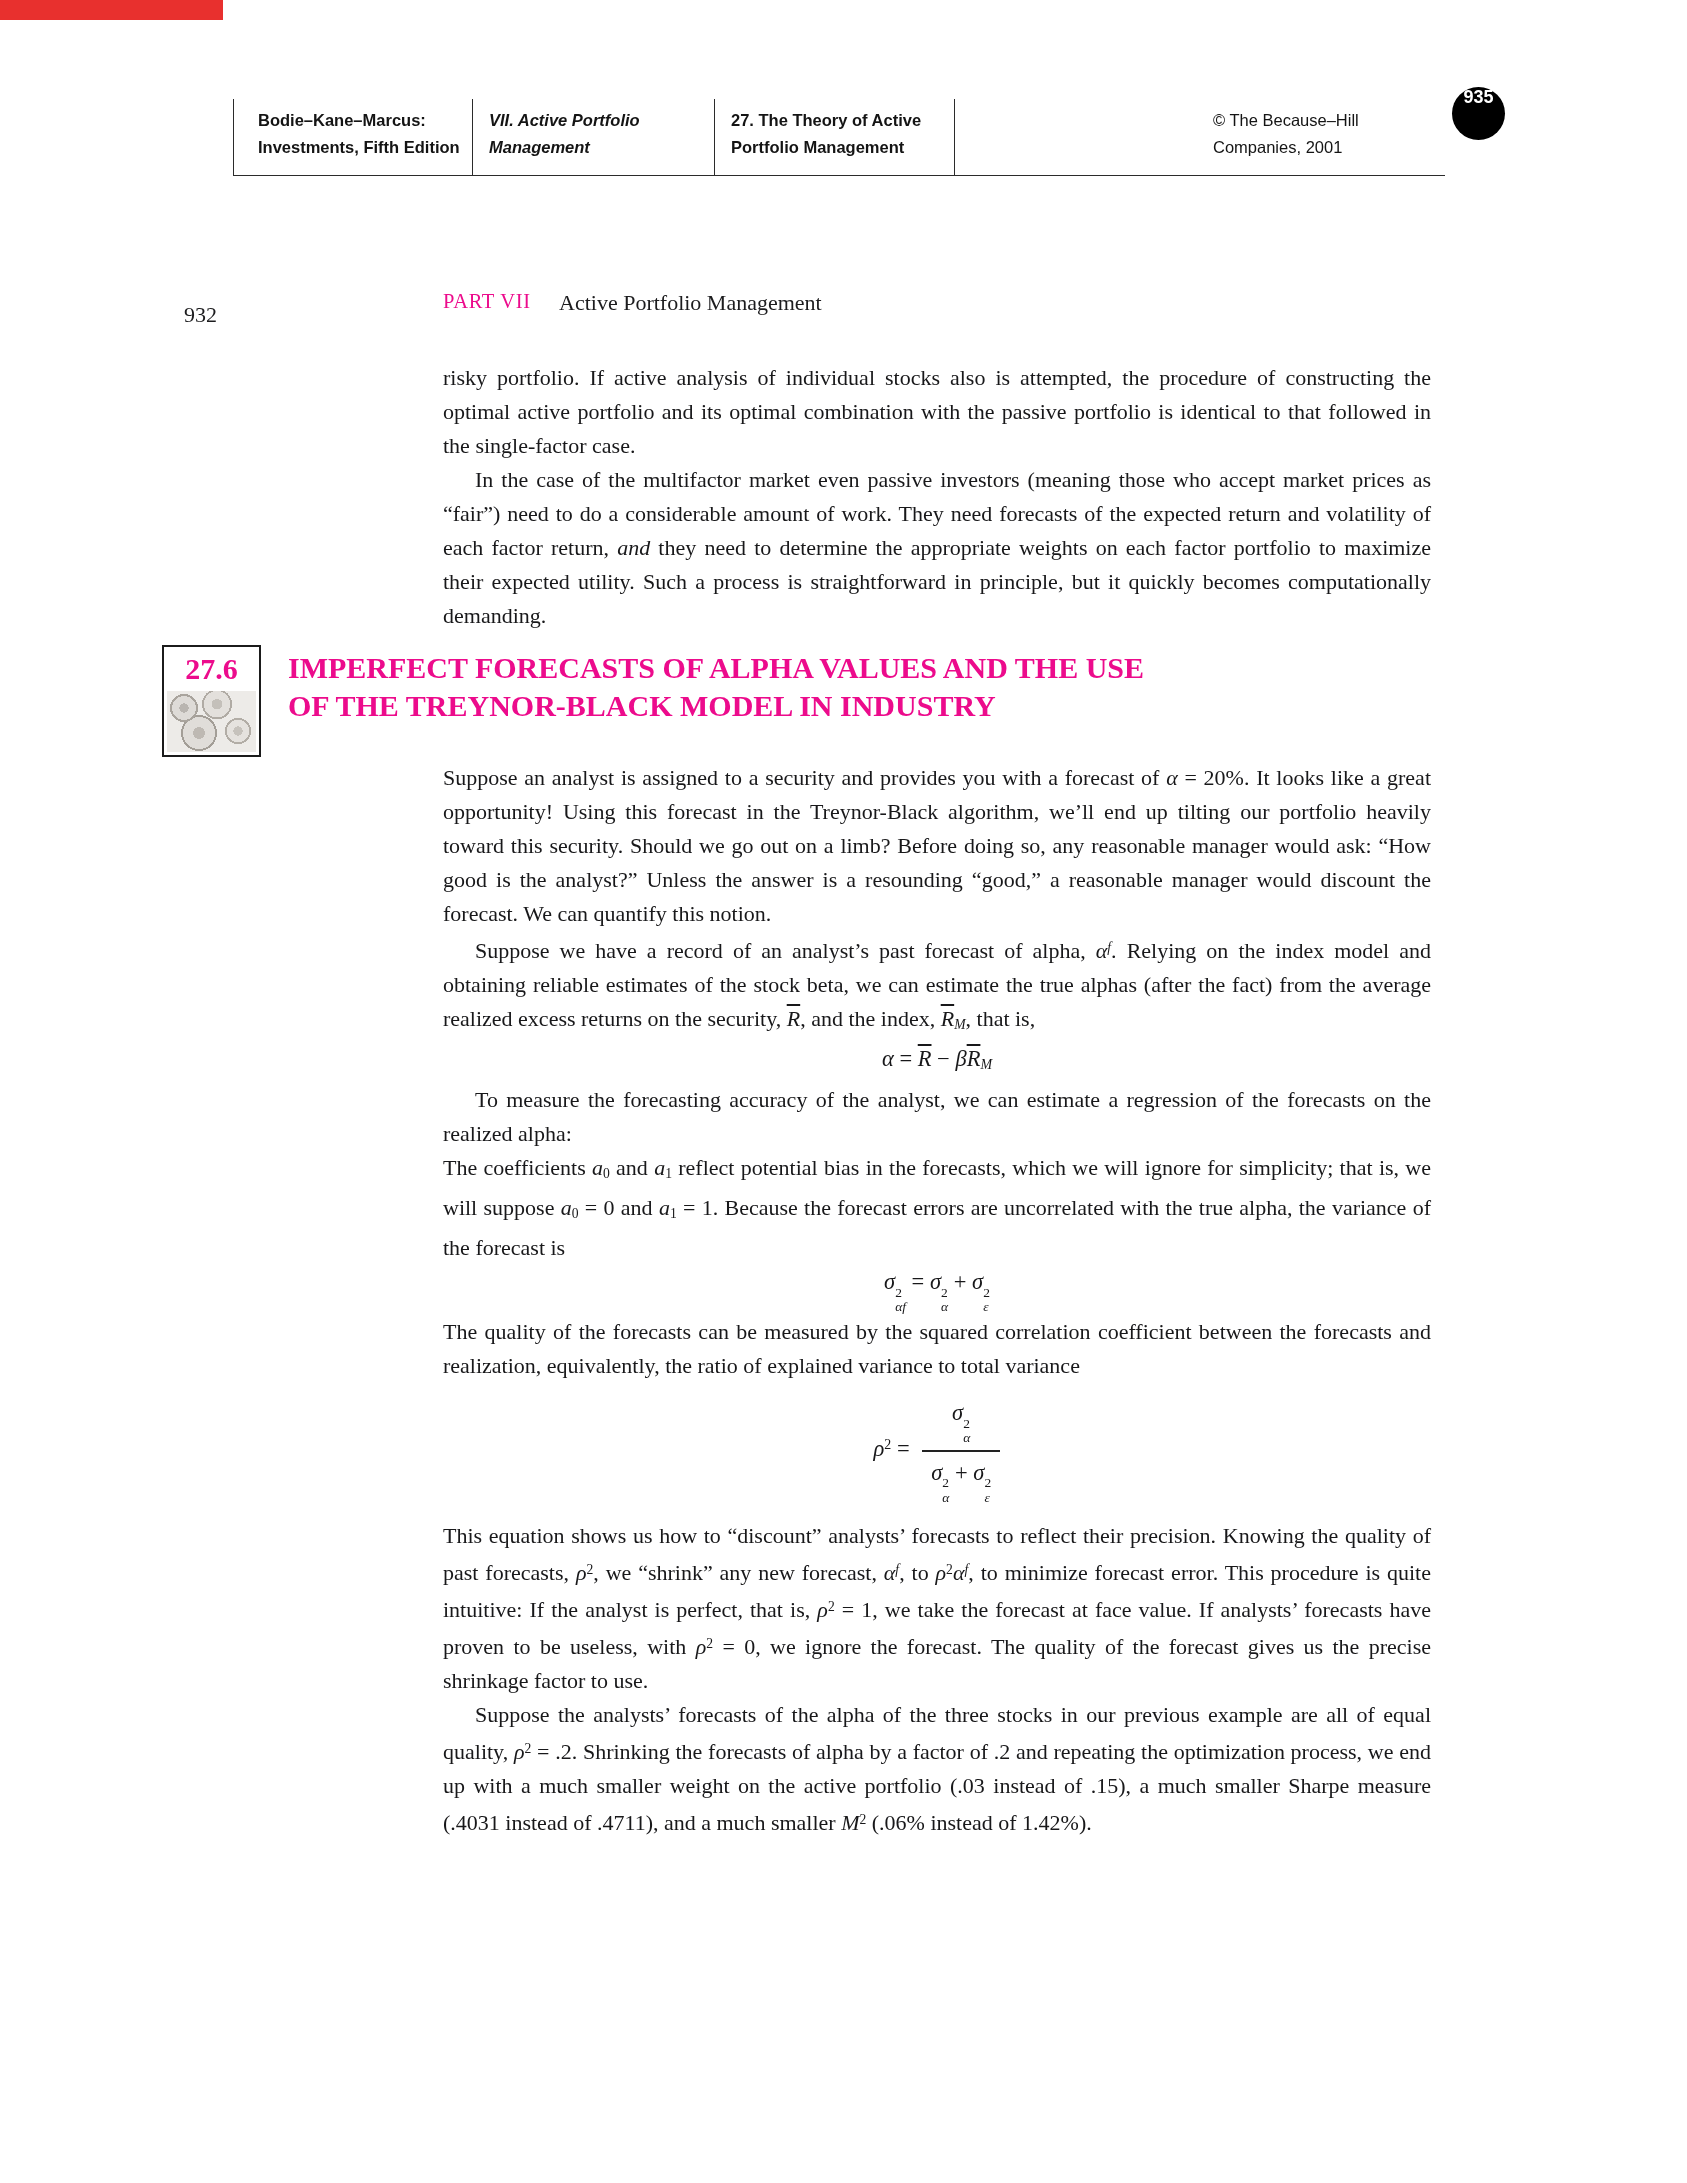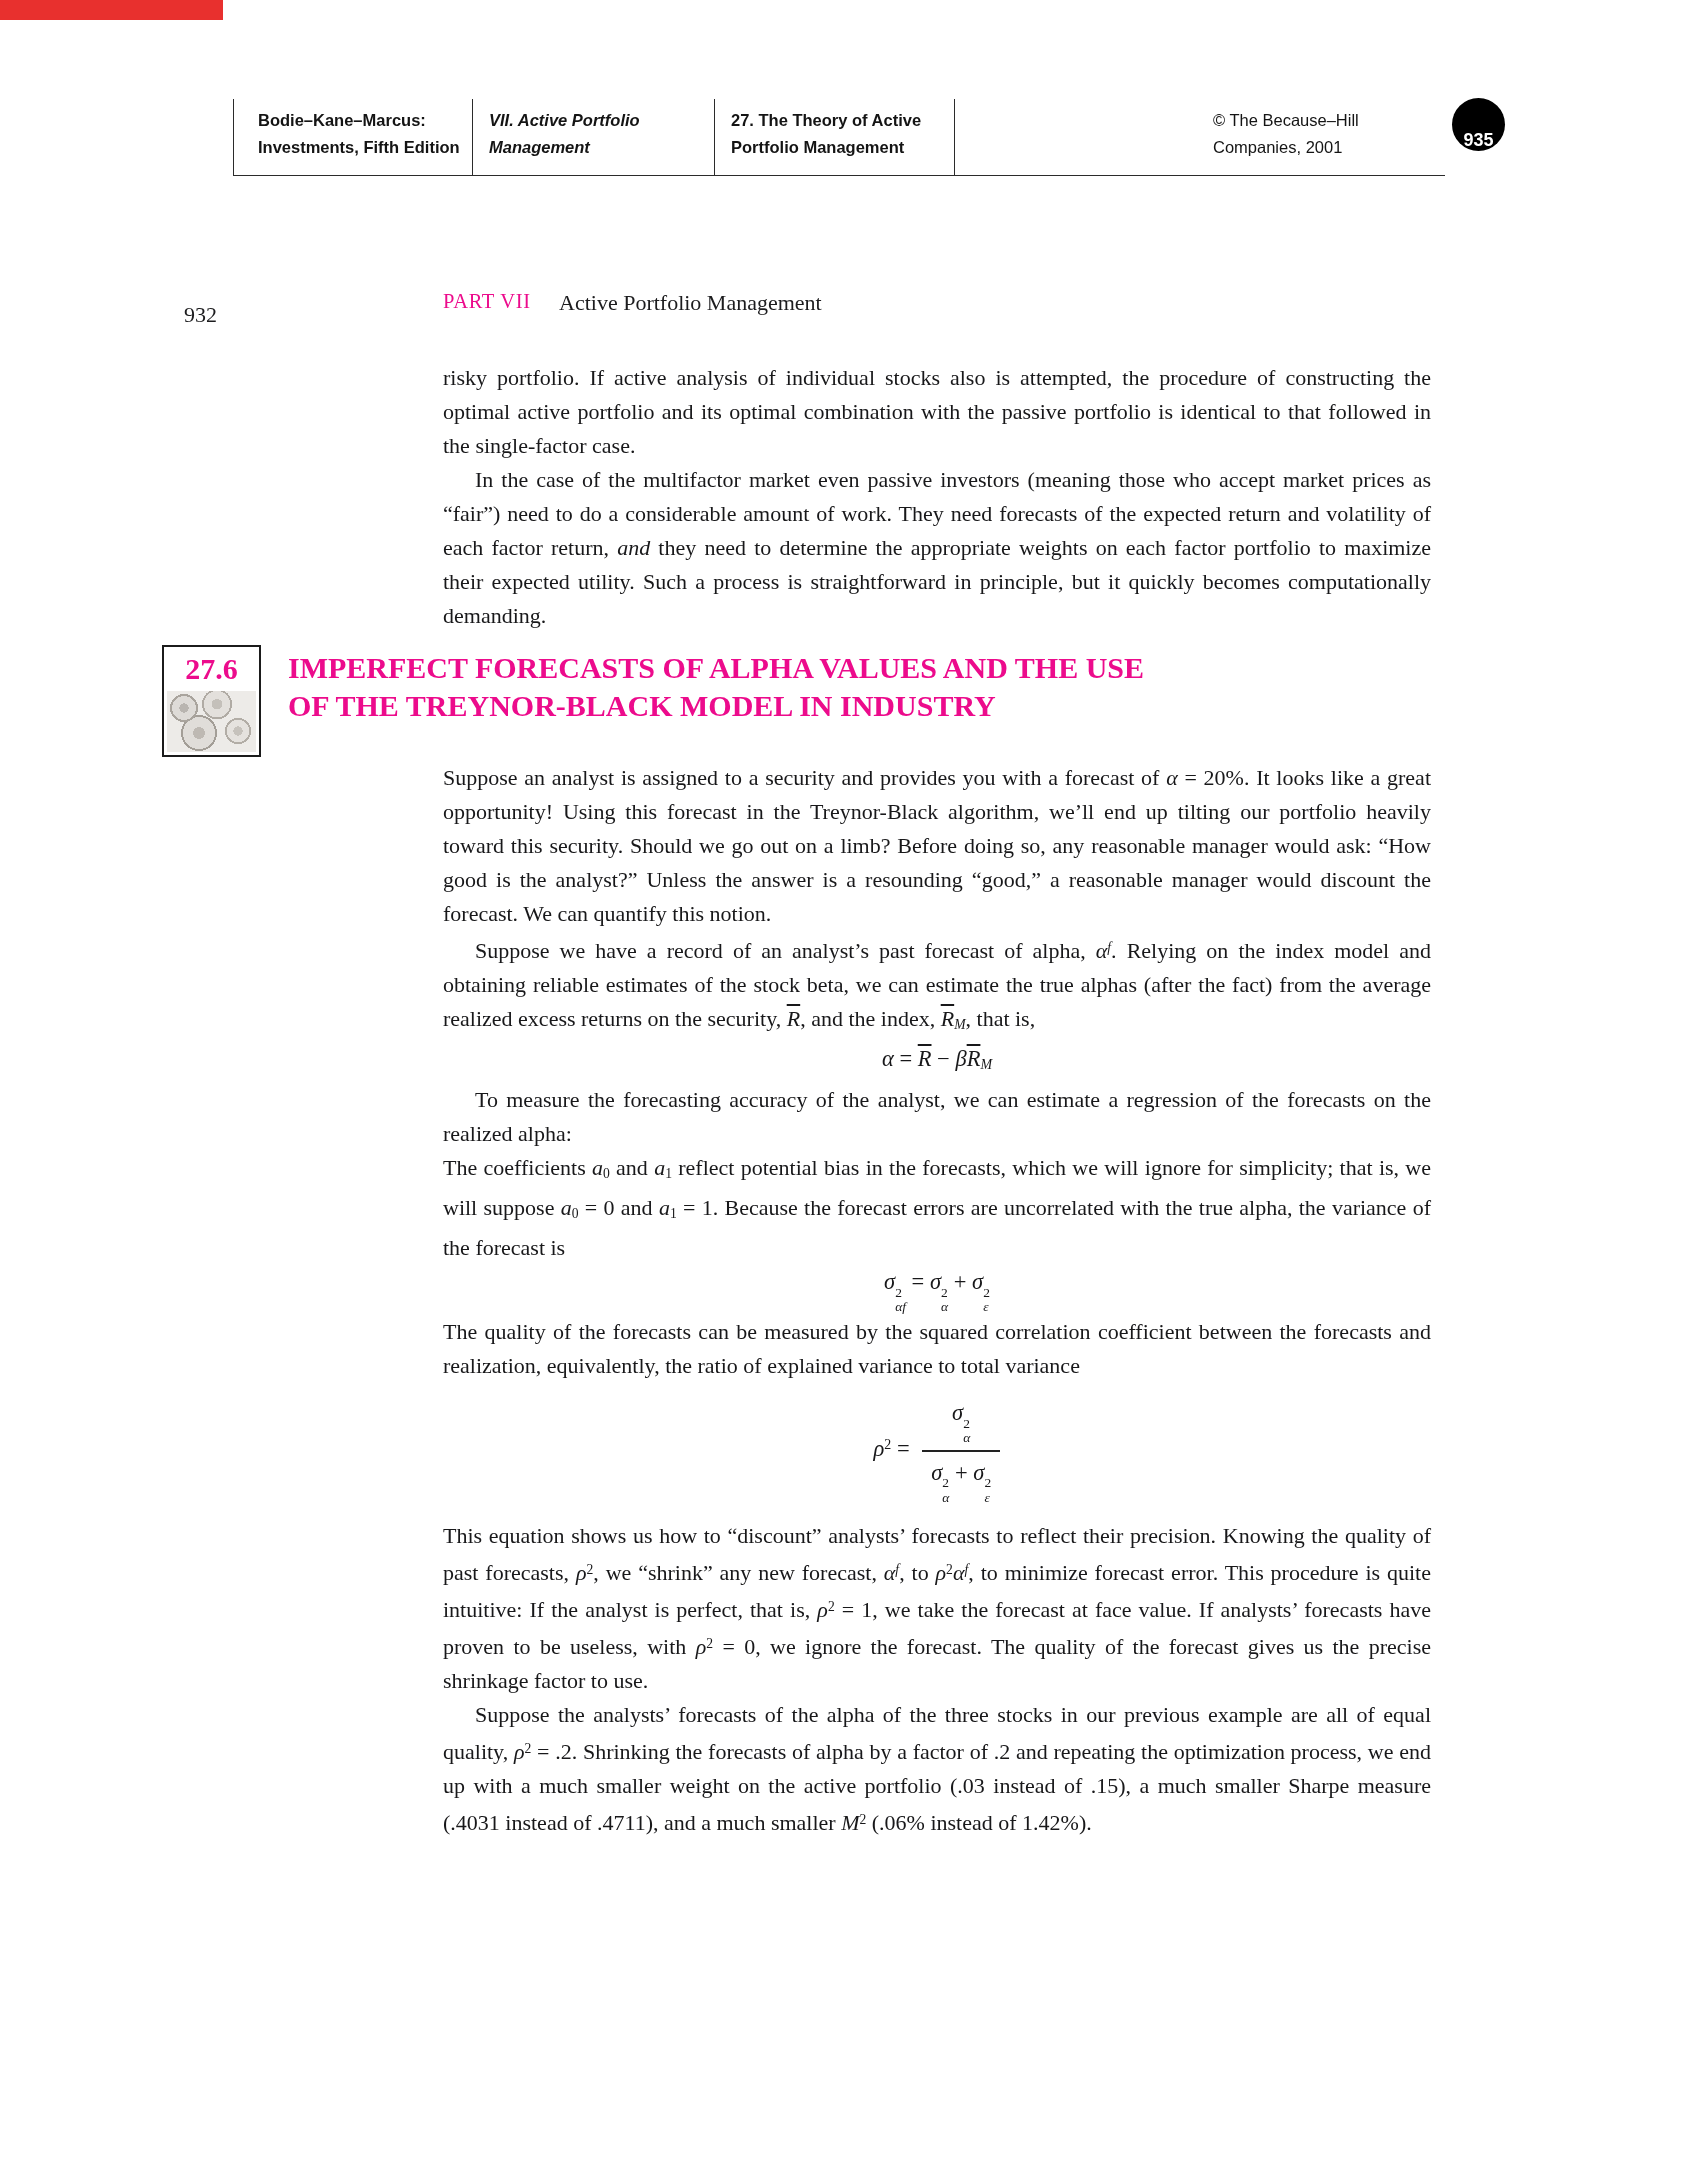--- a/index.html
+++ b/index.html
@@ -15,22 +15,22 @@
     position:absolute;left:233px;top:99px;width:1212px;display:flex;
     border-bottom:1.3px solid #2b2b2b;box-sizing:border-box;
     font-family:"Liberation Sans","DejaVu Sans",sans-serif;font-size:16.5px;line-height:26.5px;color:#141414;
   }
   .ph-col{border-left:1.3px solid #2b2b2b;box-sizing:border-box;padding:8px 0 14.6px 16px;font-weight:bold;}
   .ph-col.c1{width:239px;padding-left:24px;}
   .ph-col.c2{width:242px;font-style:italic;}
   .ph-col.c3{width:240px;}
   .ph-col.c4{width:491px;font-weight:normal;padding-left:258px;}
   .page-badge{
-    position:absolute;left:1452px;top:98px;width:53px;height:53px;border-radius:50%;
-    background:#000;color:#fff;display:flex;align-items:flex-end;justify-content:center;
+    position:absolute;left:1452px;top:87px;width:53px;height:53px;border-radius:50%;
+    background:#000;color:#fff;display:flex;align-items:flex-start;justify-content:center;
     font-family:"Liberation Sans","DejaVu Sans",sans-serif;font-size:18px;font-weight:bold;
   }
 
   
   .folio{position:absolute;left:184px;top:288px;font-size:22px;margin-top:14px;}
   .part-label{position:absolute;left:443px;top:290px;font-size:20.5px;color:#ec0b8c;letter-spacing:0.7px;}
   .part-title{position:absolute;left:559px;top:290px;font-size:22px;color:#1c1c1e;}
 
   
   .content{

